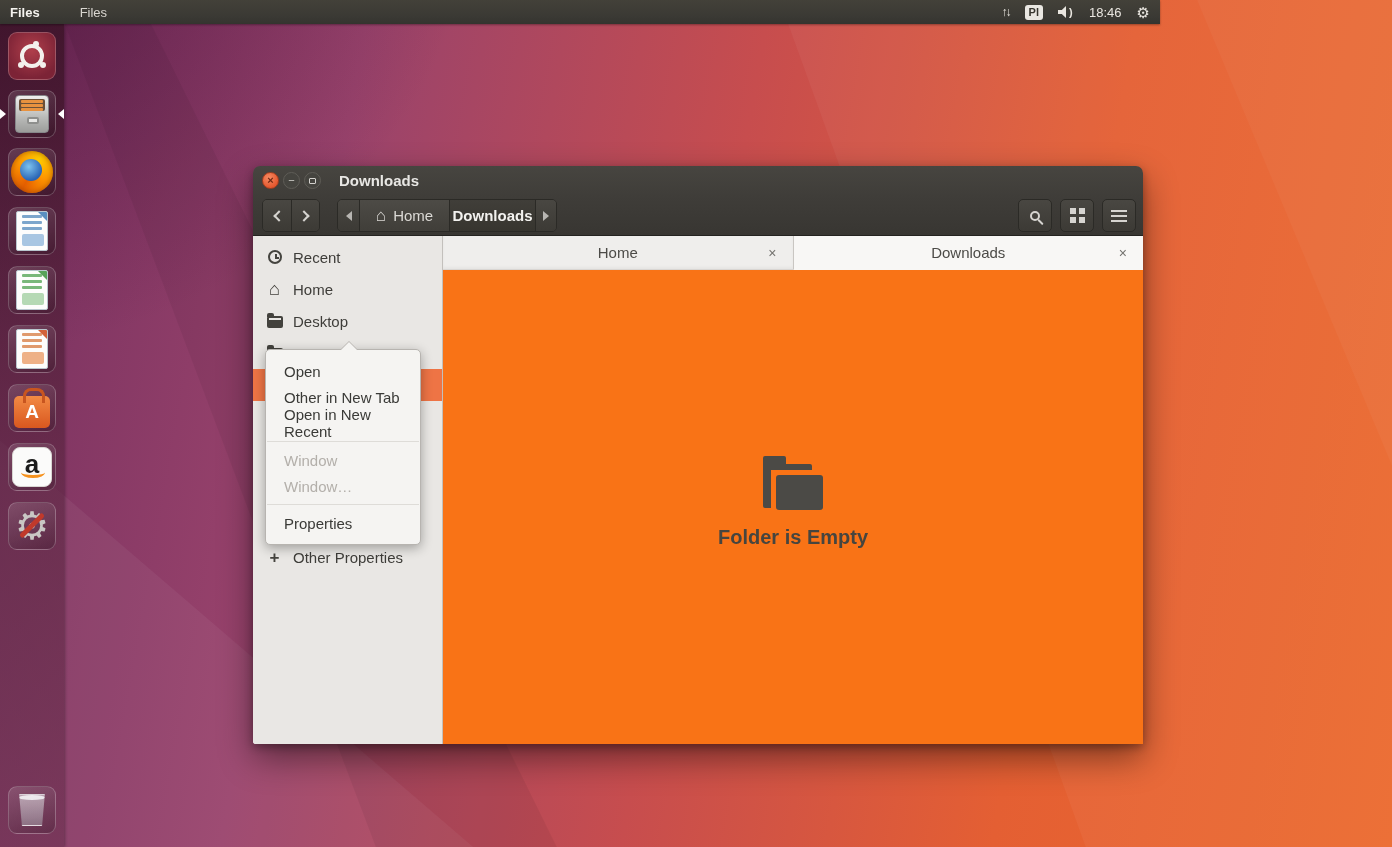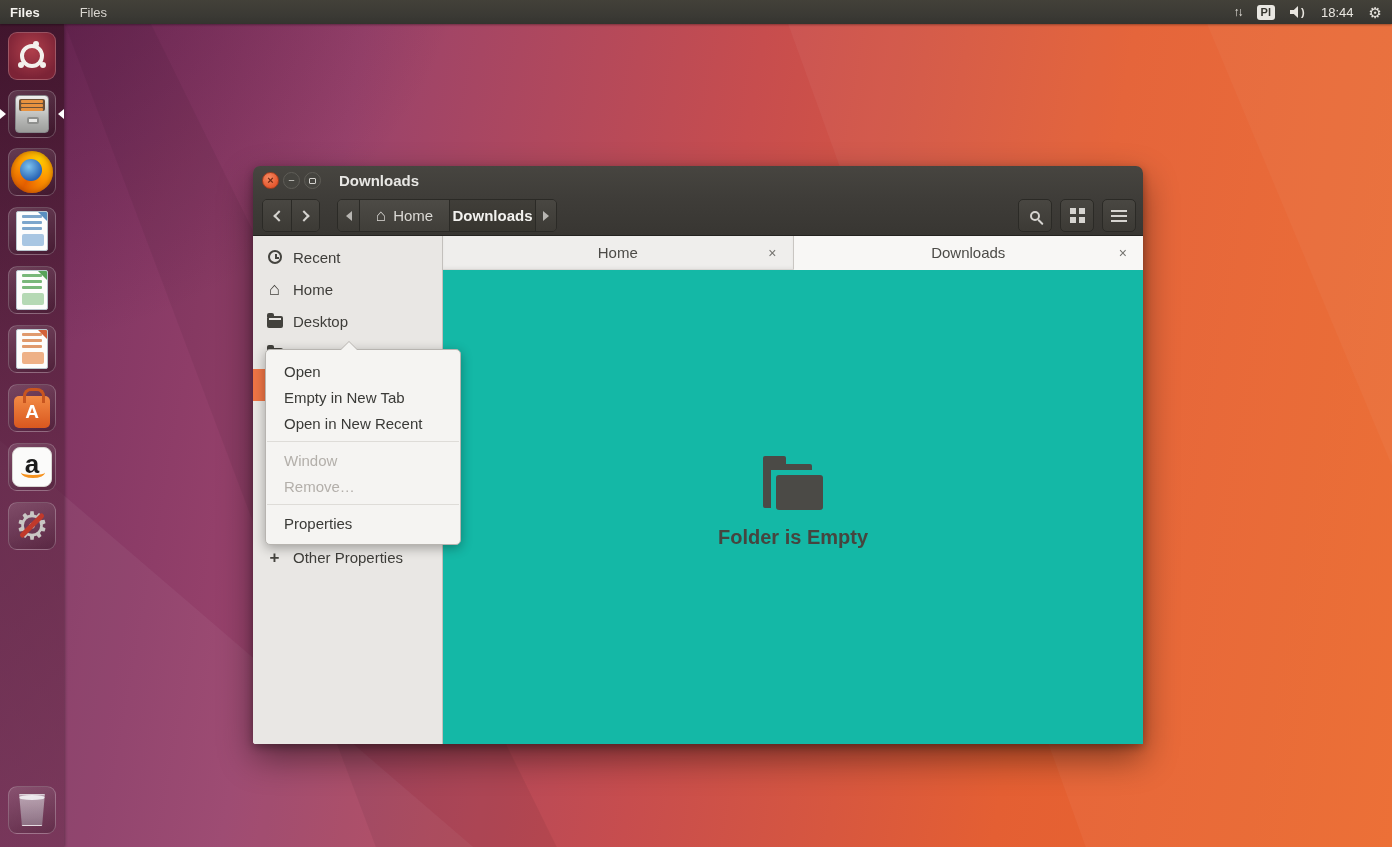--- a/index.html
+++ b/index.html
@@ -12,21 +12,21 @@
       radial-gradient(ellipse 900px 750px at -6% -12%, rgba(58,8,48,.55), rgba(58,8,48,0) 62%),
       linear-gradient(100deg,#76305f 0%,#99436c 24%,#c74d4e 50%,#e45f33 74%,#ec6a2e 100%);
   }
   .facet { position:absolute; inset:0; pointer-events:none; }
   .facet.f1 { background:rgba(255,255,255,.045); clip-path:polygon(56% 0,100% 0,100% 100%,78% 100%); }
   .facet.f2 { background:rgba(255,255,255,.05);  clip-path:polygon(0 52%,34% 100%,0 100%); }
   .facet.f3 { background:rgba(0,0,0,.055);       clip-path:polygon(4% 0,10% 0,40% 100%,27% 100%); }
   .facet.f4 { background:rgba(255,255,255,.035); clip-path:polygon(86% 0,100% 0,100% 55%); }
 
   
-  .topbar { position:absolute; left:0; top:0; width:1392px; height:24px;
+  .topbar { position:absolute; left:0; top:0; width:1160px; height:24px;
     background:linear-gradient(#434139,#3a3934 70%,#35342f);
     display:flex; align-items:center; padding:0 10px; z-index:40;
     box-shadow:0 1px 2px rgba(0,0,0,.35); }
   .topbar .appname { font-size:13px; font-weight:bold; color:#f5f3ef; }
   .topbar .menuitem { font-size:13px; color:#d9d6d0; margin-left:40px; }
   .tray { margin-left:auto; display:flex; align-items:center; gap:15px; color:#e9e6e0; }
   .tray .net { font-size:12px; font-weight:bold; letter-spacing:-2px; }
   .tray .kbd { background:#e9e7e2; color:#37362f; font-size:11px; font-weight:bold;
                border-radius:3px; padding:1px 4px; line-height:13px; }
   .vol { position:relative; width:16px; height:12px; display:flex; align-items:center; }
@@ -183,26 +183,26 @@
   .tabbar { height:34px; display:flex; border-bottom:1px solid #d9d6d3; background:#efeeec; }
   .tab { flex:1; display:flex; align-items:center; justify-content:center; position:relative;
     font-size:15px; color:#4c4b47; cursor:pointer; }
   .tab.inactive { background:#efeeec; border-right:1px solid #c9c6c2;
     box-shadow:inset 0 -2px 3px rgba(0,0,0,.04); }
   .tab.active { background:#f8f7f5; }
   .tab.active::after { content:""; position:absolute; left:0; right:0; bottom:-1px; height:1px; background:#f8f7f5; }
   .tab .closex { position:absolute; right:16px; top:50%; transform:translateY(-50%);
     font-size:14px; color:#73726e; cursor:pointer; line-height:14px; }
 
-  .content { flex:1; background:#14b8a6; display:flex; align-items:center; justify-content:center; }
+  .content { flex:1; background:#f97316; display:flex; align-items:center; justify-content:center; }
   .empty { display:flex; flex-direction:column; align-items:center; gap:16px; margin-top:-12px; }
   .empty .msg { font-size:20px; font-weight:bold; color:#46453f; }
 
   
-  .ctxmenu { position:absolute; left:265px; top:349px; width:196px; z-index:50;
+  .ctxmenu { position:absolute; left:265px; top:349px; width:156px; z-index:50;
     background:#f5f4f2; border:1px solid #b7b4b0; border-radius:5px; padding:8px 0;
     box-shadow:0 3px 12px rgba(0,0,0,.32); }
   .ctxmenu::before { content:""; position:absolute; top:-9px; left:74px; width:0; height:0;
     border:9px solid transparent; border-top:none; border-bottom:9px solid #b7b4b0; }
   .ctxmenu::after { content:""; position:absolute; top:-8px; left:75px; width:0; height:0;
     border:8px solid transparent; border-top:none; border-bottom:8px solid #f5f4f2; }
   .mitem { height:26px; display:flex; align-items:center; padding-left:18px; font-size:15px;
     color:#3a3a37; cursor:pointer; }
   .mitem.disabled { color:#b3afaa; cursor:default; }
   .msep { height:1px; background:#dedcd8; margin:5px 1px; }
@@ -219,21 +219,21 @@
   <div class="topbar">
     <span class="appname">Files</span>
     <span class="menuitem">Files</span>
     <div class="tray">
       <span class="net">↑↓</span>
       <span class="kbd">Pl</span>
       <span class="vol">
         <span class="cone"></span>
         <span class="wave">)</span>
       </span>
-      <span class="time">18:44</span>
+      <span class="time">18:46</span>
       <span class="gear">⚙</span>
     </div>
   </div>
 
   <div class="launcher">
     <div class="tile dash" style="top:8px">
       <div class="dash-ring">
           <i class="d1"></i>
           <i class="d2"></i>
           <i class="d3"></i>
@@ -428,21 +428,21 @@
             </svg>
             <div class="msg">Folder is Empty</div>
           </div>
         </div>
       </div>
     </div>
   </div>
 
   <div class="ctxmenu">
     <div class="mitem">Open</div>
-    <div class="mitem">Empty in New Tab</div>
+    <div class="mitem">Other in New Tab</div>
     <div class="mitem">Open in New Recent</div>
     <div class="msep"></div>
     <div class="mitem disabled">Window</div>
-    <div class="mitem disabled">Remove…</div>
+    <div class="mitem disabled">Window…</div>
     <div class="msep"></div>
     <div class="mitem">Properties</div>
   </div>
 </div>
 
 </body></html>

